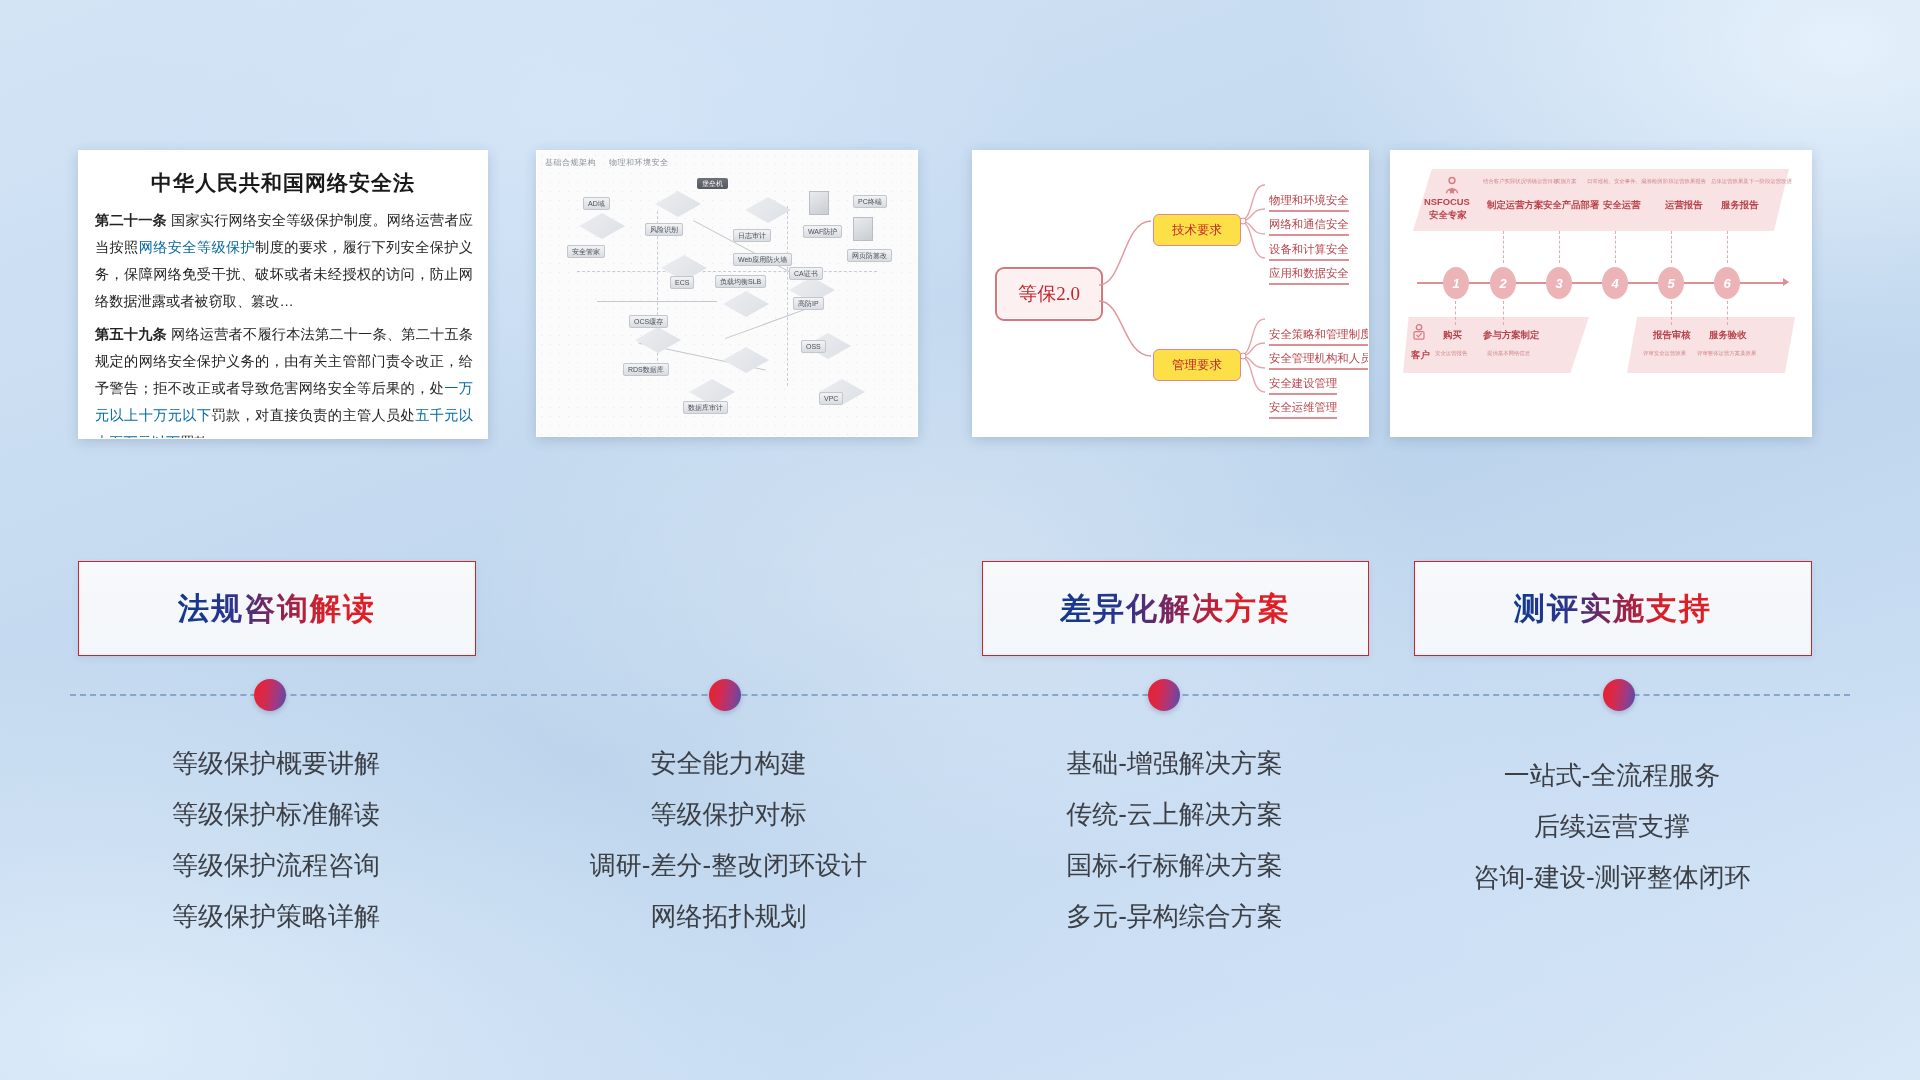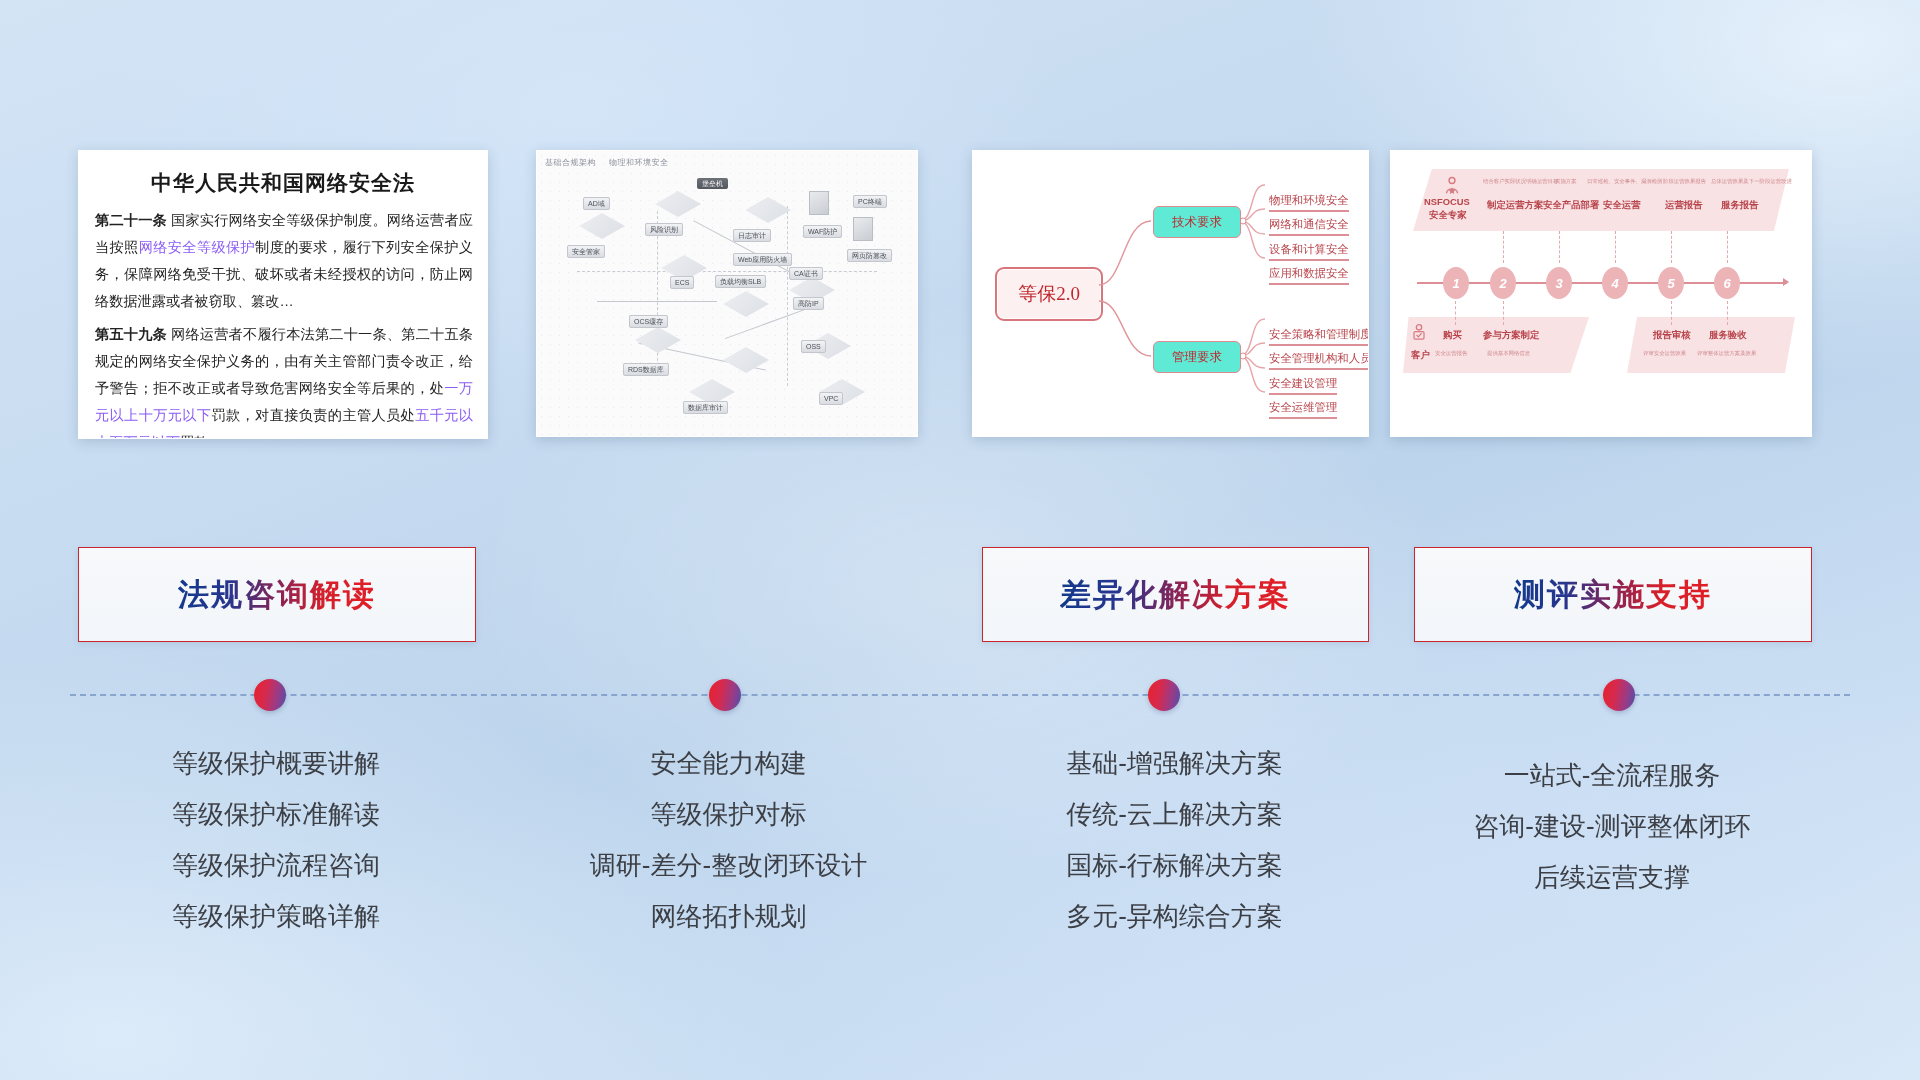--- a/index.html
+++ b/index.html
@@ -27,21 +27,21 @@
         box-shadow:0 3px 12px rgba(40,70,110,.20);border:1px solid rgba(255,255,255,.9);overflow:hidden;}
   #card1{left:78px;width:408px;height:287px;}
   #card2{left:536px;width:380px;height:285px;}
   #card3{left:972px;width:395px;height:285px;}
   #card4{left:1390px;width:420px;height:285px;}
 
   
   .law-title{font-size:21px;font-weight:bold;color:#1a1a1a;text-align:center;margin:18px 0 10px;letter-spacing:1px;}
   .law-body{font-size:14.2px;color:#222;line-height:27px;padding:0 14px 0 16px;text-align:justify;}
   .law-body b{font-weight:bold;}
-  .law-red{color:#8b5cf6;}
+  .law-red{color:#0369a1;}
 
   
   #card2 .diag{position:absolute;inset:0;background:#fbfbfc;}
   .dotgrid{position:absolute;inset:0;opacity:.55;
     background-image:radial-gradient(#d6d9de .8px,transparent .9px);background-size:9px 9px;}
   .d2-hdr{position:absolute;top:6px;left:8px;font-size:8px;color:#8a8f99;letter-spacing:.5px;}
   .node{position:absolute;font-size:7px;color:#50555e;text-align:center;}
   .nbox{background:linear-gradient(180deg,#f2f3f5,#d9dce1);border:1px solid #c3c7cd;
         border-radius:2px;padding:2px 4px;color:#4a4f57;font-size:7px;white-space:nowrap;}
   .ndark{background:linear-gradient(180deg,#6d7178,#53575e);color:#fff;border:none;border-radius:2px;
@@ -52,22 +52,22 @@
   .dline{position:absolute;border-top:1px dashed #c9ccd2;}
   .sline{position:absolute;background:#c3c7cd;height:1px;}
 
   
   #card3 .mm{position:absolute;inset:0;background:#fff;}
   .mm-root{position:absolute;left:22px;top:116px;width:104px;height:50px;border:2px solid #d9767c;
      border-radius:9px;background:#fdf0f1;display:flex;align-items:center;justify-content:center;
      font-size:19px;color:#c0272d;font-family:"Liberation Serif","DejaVu Serif",serif;
      box-shadow:inset 0 0 0 1px #fff;}
   .mm-node{position:absolute;width:86px;height:30px;border:1.4px solid #dd8a8f;border-radius:6px;
-     background:#5eead4;display:flex;align-items:center;justify-content:center;font-size:12.5px;
-     color:#c0272d;font-family:"Liberation Serif","DejaVu Serif",serif;}
+     background:#fde047;display:flex;align-items:center;justify-content:center;font-size:12.5px;
+     color:#c0272d;font-family:"Liberation Serif","DejaVu Serif",serif;margin-top:8px;}
   .mm-leaf{position:absolute;font-size:11.4px;color:#b8444b;white-space:nowrap;
      font-family:"Liberation Serif","DejaVu Serif",serif;padding-bottom:2px;border-bottom:2px solid #dc8f94;margin-top:20px;}
 
   
   #card4 .rm{position:absolute;inset:0;background:#fff;}
   .rm-band{position:absolute;background:#f9e2e4;}
   .rm-top{left:22px;top:18px;width:376px;height:62px;
      clip-path:polygon(5% 0,100% 0,96% 100%,0 100%);}
   .rm-bl{left:12px;top:166px;width:186px;height:56px;clip-path:polygon(3% 0,100% 0,90% 100%,0 100%);}
   .rm-br{left:236px;top:166px;width:168px;height:56px;clip-path:polygon(6% 0,100% 0,94% 100%,0 100%);}
@@ -76,21 +76,21 @@
      border-left:6px solid #dc8f94;border-top:4px solid transparent;border-bottom:4px solid transparent;}
   .rm-dot{position:absolute;top:116px;width:26px;height:32px;border-radius:50%;background:#edb4b8;
      color:#fff;font-size:13px;font-weight:bold;display:flex;align-items:center;justify-content:center;
      font-style:italic;}
   .rm-lbl{position:absolute;font-size:9.4px;color:#b8444b;font-weight:bold;white-space:nowrap;}
   .rm-sub{position:absolute;font-size:5.4px;color:#cf8b8f;white-space:nowrap;}
   .rm-tick{position:absolute;border-left:1px dashed #e3a9ad;}
 
   
   .heads{position:absolute;top:547px;left:0;width:1920px;height:100px;}
-  .head{position:absolute;top:0;height:93px;border:1.6px solid #c9252b;
+  .head{position:absolute;top:14px;height:93px;border:1.6px solid #c9252b;
      background:linear-gradient(180deg,#f7f9fb 0%,#f3f6fa 100%);
      display:flex;align-items:center;justify-content:center;
      box-shadow:0 2px 6px rgba(40,70,110,.10);}
   .head span{font-size:31px;font-weight:bold;letter-spacing:2px;
      background:linear-gradient(90deg,#123a8c 0%,#28358e 26%,#8e2352 52%,#d7202a 74%,#e11e26 100%);
      -webkit-background-clip:text;background-clip:text;color:transparent;
      -webkit-text-fill-color:transparent;}
   #h1{left:78px;width:396px;}
   #h2{left:531px;width:395px;}
   #h3{left:982px;width:385px;}
@@ -339,16 +339,16 @@
     <div>网络拓扑规划</div>
   </div>
   <div class="list" id="l3">
     <div>基础-增强解决方案</div>
     <div>传统-云上解决方案</div>
     <div>国标-行标解决方案</div>
     <div>多元-异构综合方案</div>
   </div>
   <div class="list" id="l4" style="top:12px;">
     <div>一站式-全流程服务</div>
+    <div>后续运营支撑</div>
     <div>咨询-建设-测评整体闭环</div>
-    <div>后续运营支撑</div>
   </div>
 </div>
 
 </body></html>

